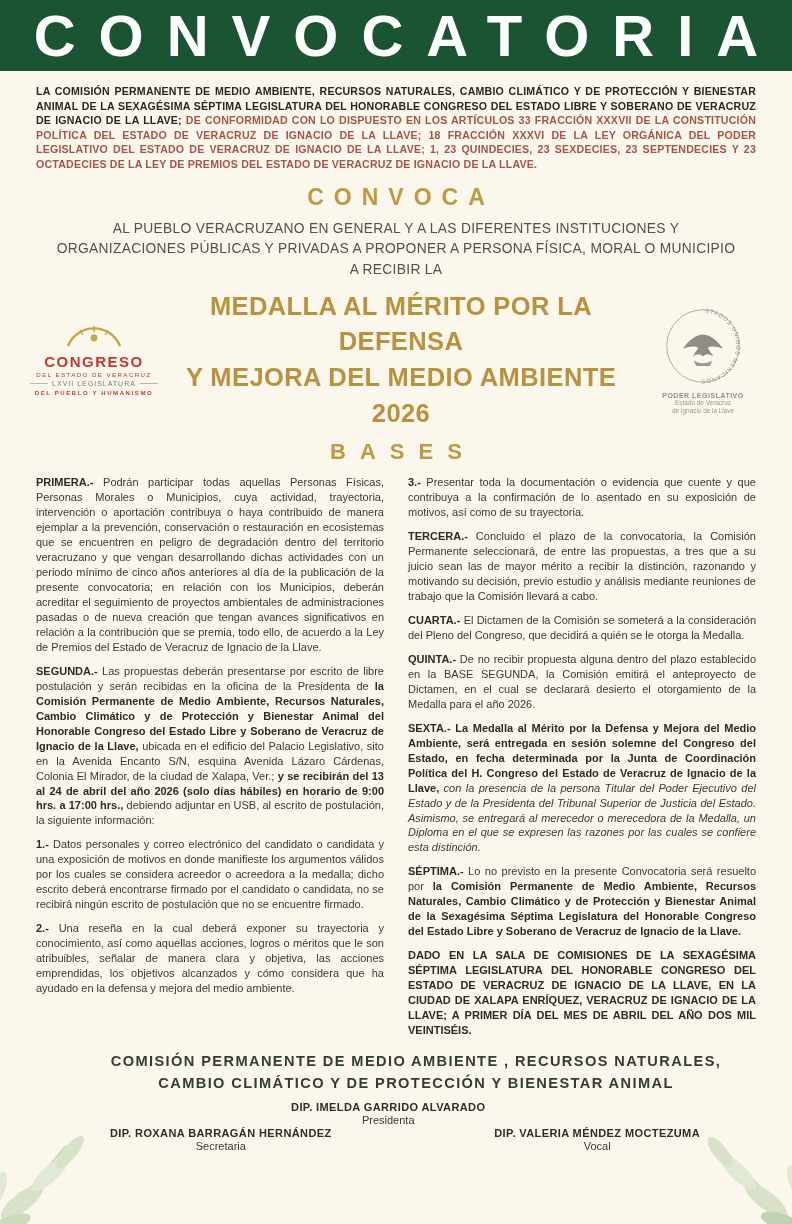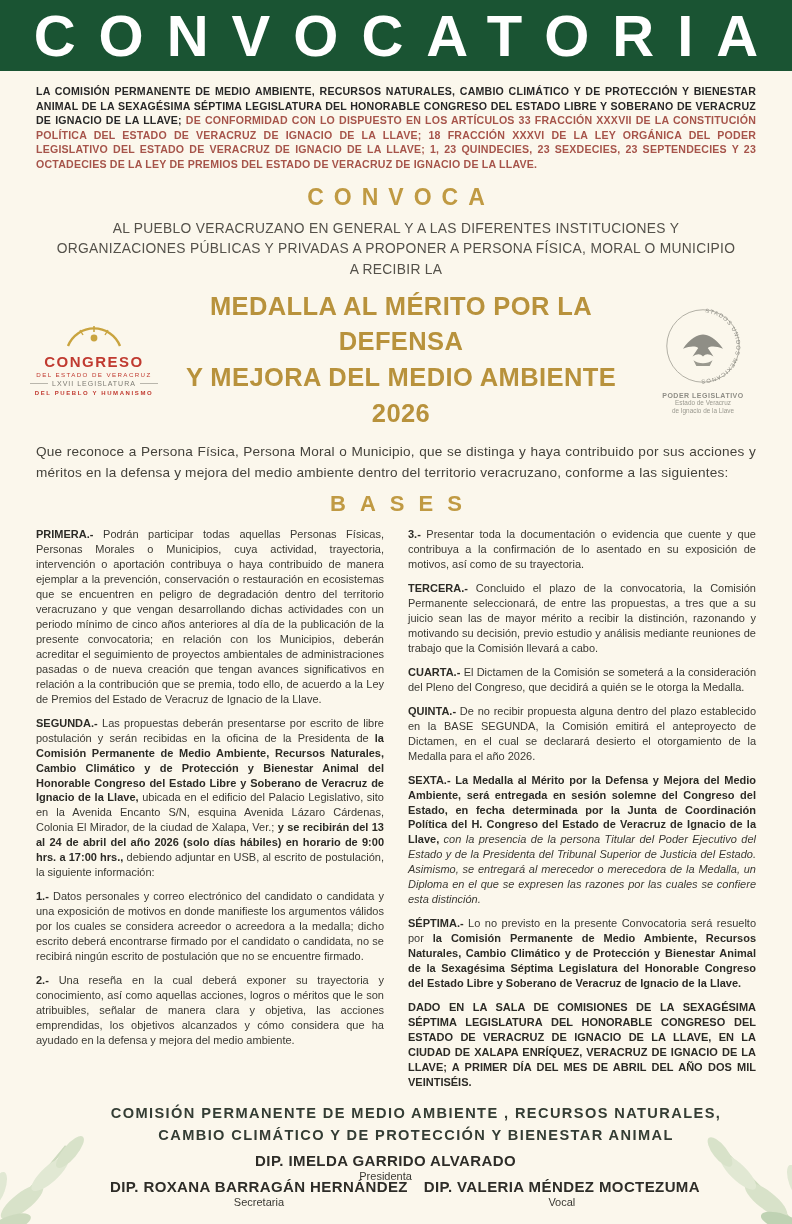--- a/index.html
+++ b/index.html
@@ -136,21 +136,21 @@
     text-align: center;
     font-weight: 700;
     font-size: 14.6px;
     letter-spacing: 1.4px;
     line-height: 1.5;
     color: #343d34;
     padding-left: 40px;
   }
   .signatures { position: relative; height: 78px; margin-top: 6px; }
   .sig { position: absolute; text-align: center; white-space: nowrap; }
-  .sig-name { font-weight: 700; font-size: 15px; color: #2e2d28; letter-spacing: 0.4px; }
+  .sig-name { font-weight: 700; font-size: 11px; color: #2e2d28; letter-spacing: 0.4px; }
   .sig-role { font-size: 11px; color: #3a3933; margin-top: 1px; text-align: center; }
   .sig-presidenta { left: 50%; transform: translateX(-54%); top: 0; }
   .sig-secretaria { left: 110px; top: 26px; }
   .sig-vocal { right: 92px; top: 26px; }
 
   
   .leaf-bl { position: absolute; left: -12px; bottom: -10px; pointer-events: none; }
   .leaf-br { position: absolute; right: -14px; bottom: -8px; pointer-events: none; }
 </style>
 </head>
@@ -205,21 +205,20 @@
         <path d="M22,46 C29,35 38,31 43,31 C48,31 57,35 64,46 C57,43 51,43 48,45 L54,54 C49,51 46,51 43,54 C40,51 37,51 32,54 L38,45 C35,43 29,43 22,46 Z" fill="#8f8e86"></path>
         <path d="M33,58 C38,62 48,62 53,58 L50,64 L36,64 Z" fill="#9a998f"></path>
       </svg>
       <div class="seal-caption1">PODER LEGISLATIVO</div>
       <div class="seal-caption2">Estado de Veracruz</div>
       <div class="seal-caption3">de Ignacio de la Llave</div>
     </div>
 
   </section>
 
-  <p class="description">Que reconoce a Persona Física, Persona Moral o Municipio, que se distinga y haya contribuido por sus acciones y méritos en la defensa y mejora del medio ambiente dentro del territorio veracruzano, conforme a las siguientes:</p>
 
   <h2 class="bases-heading">BASES</h2>
 
   <section class="columns">
     <div class="col" id="col-left">
         <p class="base-par"><strong>PRIMERA.- </strong><span>Podrán participar todas aquellas Personas Físicas, Personas Morales o Municipios, cuya actividad, trayectoria, intervención o aportación contribuya o haya contribuido de manera ejemplar a la prevención, conservación o restauración en ecosistemas que se encuentren en peligro de degradación dentro del territorio veracruzano y que vengan desarrollando dichas actividades con un periodo mínimo de cinco años anteriores al día de la publicación de la presente convocatoria; en relación con los Municipios, deberán acreditar el seguimiento de proyectos ambientales de administraciones pasadas o de nueva creación que tengan avances significativos en relación a la contribución que se premia, todo ello, de acuerdo a la Ley de Premios del Estado de Veracruz de Ignacio de la Llave.</span></p>
         <p class="base-par"><strong>SEGUNDA.- </strong><span>Las propuestas deberán presentarse por escrito de libre postulación y serán recibidas en la oficina de la Presidenta de </span><span class="seg-bold">la Comisión Permanente de Medio Ambiente, Recursos Naturales, Cambio Climático y de Protección y Bienestar Animal del Honorable Congreso del Estado Libre y Soberano de Veracruz de Ignacio de la Llave,</span><span> ubicada en el edificio del Palacio Legislativo, sito en la Avenida Encanto S/N, esquina Avenida Lázaro Cárdenas, Colonia El Mirador, de la ciudad de Xalapa, Ver.; </span><span class="seg-bold">y se recibirán del 13 al 24 de abril del año 2026 (solo días hábiles) en horario de 9:00 hrs. a 17:00 hrs.,</span><span> debiendo adjuntar en USB, al escrito de postulación, la siguiente información:</span></p>
         <p class="base-par"><strong>1.- </strong><span>Datos personales y correo electrónico del candidato o candidata y una exposición de motivos en donde manifieste los argumentos válidos por los cuales se considera acreedor o acreedora a la medalla; dicho escrito deberá encontrarse firmado por el candidato o candidata, no se recibirá ningún escrito de postulación que no se encuentre firmado.</span></p>
         <p class="base-par"><strong>2.- </strong><span>Una reseña en la cual deberá exponer su trayectoria y conocimiento, así como aquellas acciones, logros o méritos que le son atribuibles, señalar de manera clara y objetiva, las acciones emprendidas, los objetivos alcanzados y cómo considera que ha ayudado en la defensa y mejora del medio ambiente.</span></p>
       </div>

